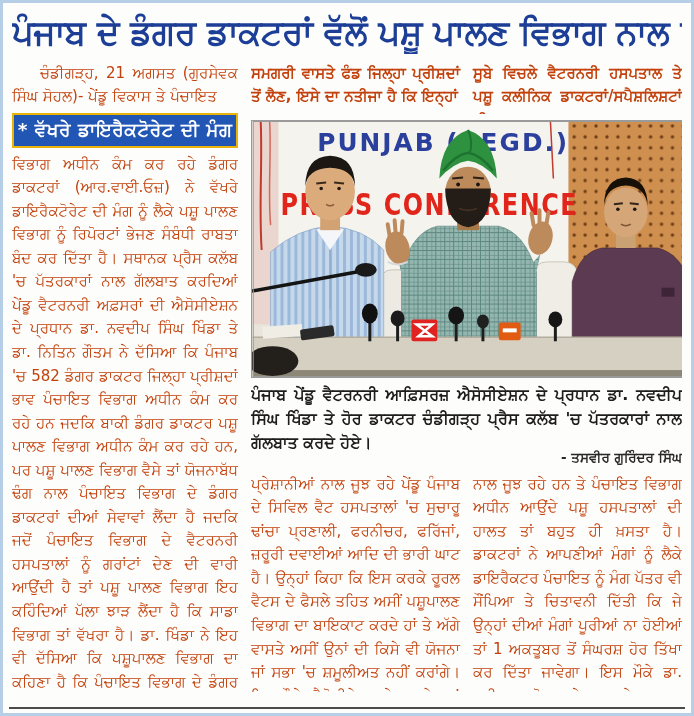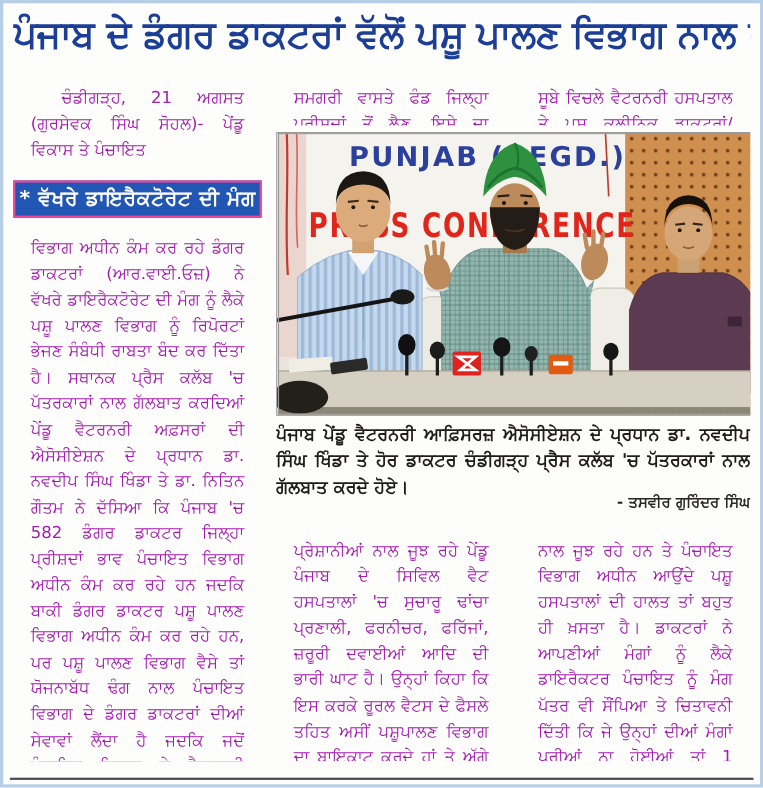--- a/index.html
+++ b/index.html
@@ -22,42 +22,42 @@
     line-height:1.25;
     white-space:nowrap;
     overflow:hidden;
     margin:2px 0 8px 0;
     letter-spacing:-0.5px;
   }
   .cols{display:flex;gap:13px;height:630px;overflow:hidden;}
   .col-left{width:226px;flex:none;overflow:hidden;}
   .right-wrap{flex:1;display:flex;flex-direction:column;overflow:hidden;}
   p.body{
-    margin:16px;
+    margin:0;
     font-size:15px;
     line-height:1.57;
     text-align:justify;
-    color:#a21caf;
+    color:#c2410c;
   }
   .dateline{text-indent:28px;}
   .highlight{
     margin:4px 0 5px 0;
     background:#2156b5;
-    border:2px solid #ec4899;
+    border:2px solid #eab308;
     color:#ffffff;
     font-weight:bold;
     font-size:18.5px;
     text-align:center;
     padding:4px 2px 5px 2px;
     letter-spacing:0.5px;
     white-space:nowrap;
     overflow:hidden;
   }
   .top-paras{display:flex;gap:13px;height:52px;overflow:hidden;margin-bottom:6px;}
-  .top-paras p{flex:1;}
+  .top-paras p{flex:1;font-weight:bold;}
   figure.photo{margin:0;padding:0;}
   .photo svg{display:block;border:1px solid #9a9a9a;background:#ece8e0;}
   .caption{
     margin:5px 0 6px 0;
     font-size:16px;
     font-weight:bold;
     line-height:1.5;
     text-align:justify;
     color:#1f1d1b;
   }

